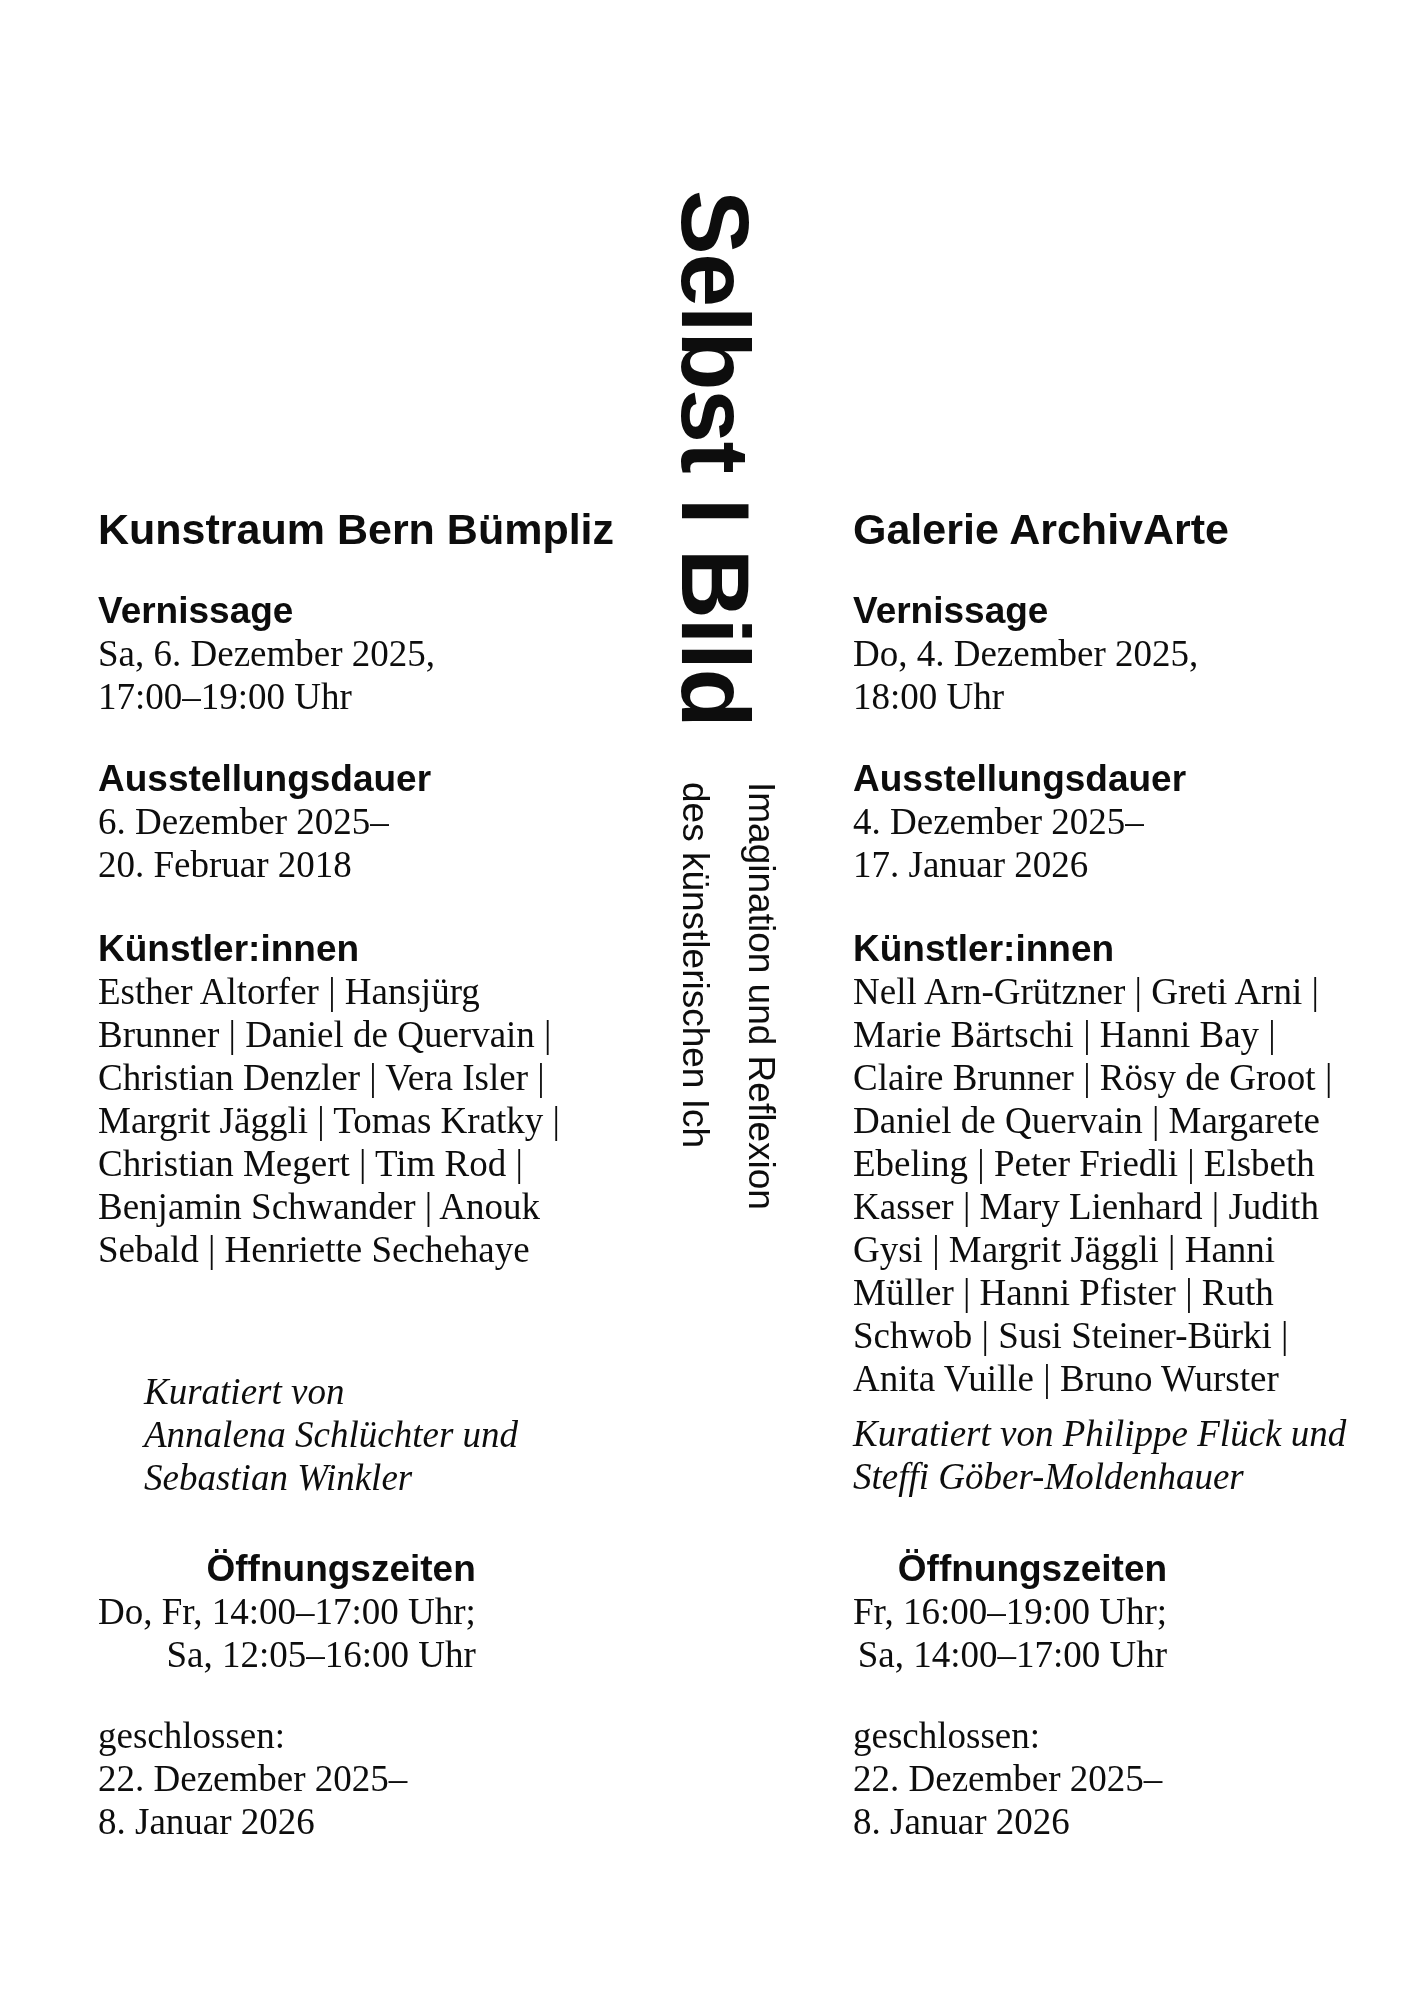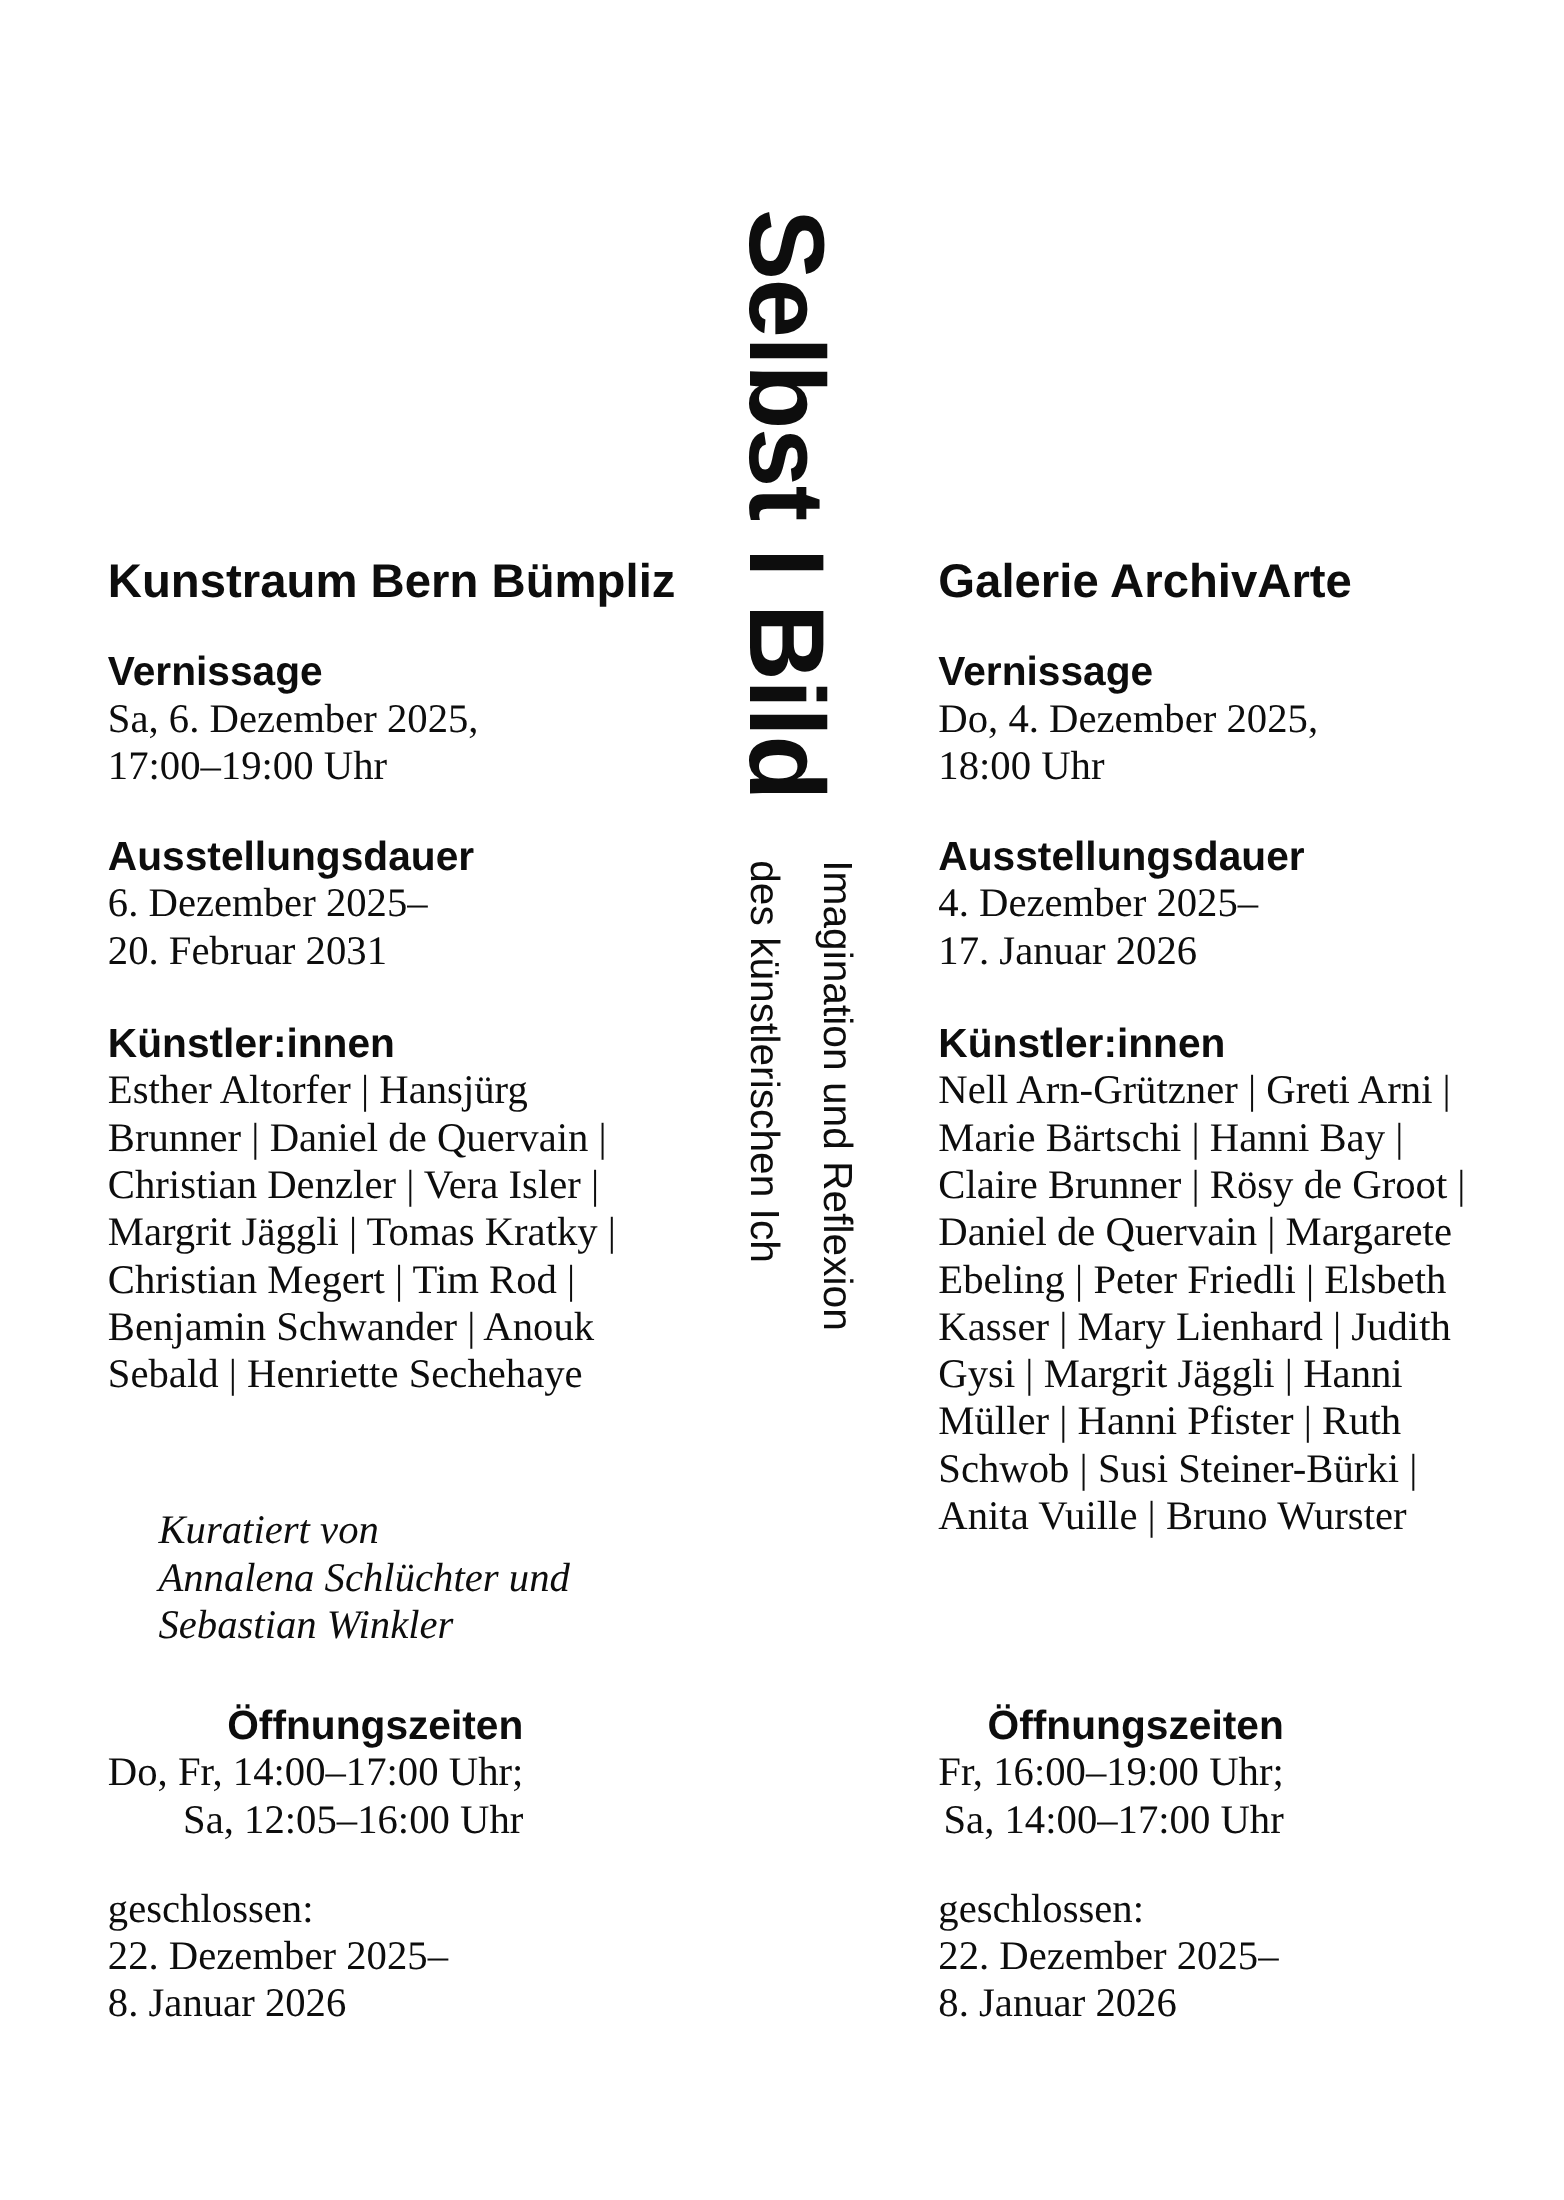--- a/index.html
+++ b/index.html
@@ -77,21 +77,21 @@
 
   <div class="block lx t-vern">
     <div class="label">Vernissage</div>
     <div class="line">Sa, 6. Dezember 2025,</div>
     <div class="line">17:00–19:00 Uhr</div>
   </div>
 
   <div class="block lx t-dauer">
     <div class="label">Ausstellungsdauer</div>
     <div class="line">6. Dezember 2025–</div>
-    <div class="line">20. Februar 2031</div>
+    <div class="line">20. Februar 2018</div>
   </div>
 
   <div class="block lx t-kuenst">
     <div class="label">Künstler:innen</div>
     <div class="line">Esther Altorfer | Hansjürg</div>
     <div class="line">Brunner | Daniel de Quervain |</div>
     <div class="line">Christian Denzler | Vera Isler |</div>
     <div class="line">Margrit Jäggli | Tomas Kratky |</div>
     <div class="line">Christian Megert | Tim Rod |</div>
     <div class="line">Benjamin Schwander | Anouk</div>
@@ -137,20 +137,24 @@
     <div class="line">Claire Brunner | Rösy de Groot |</div>
     <div class="line">Daniel de Quervain | Margarete</div>
     <div class="line">Ebeling | Peter Friedli | Elsbeth</div>
     <div class="line">Kasser | Mary Lienhard | Judith</div>
     <div class="line">Gysi | Margrit Jäggli | Hanni</div>
     <div class="line">Müller | Hanni Pfister | Ruth</div>
     <div class="line">Schwob | Susi Steiner-Bürki |</div>
     <div class="line">Anita Vuille | Bruno Wurster</div>
   </div>
 
+  <div class="block it rx t-kur-r">
+    <div class="line">Kuratiert von Philippe Flück und</div>
+    <div class="line">Steffi Göber-Moldenhauer</div>
+  </div>
 
   <div class="block rx t-oeff">
     <div class="label">Öffnungszeiten</div>
     <div class="line">Fr, 16:00–19:00 Uhr;</div>
     <div class="line">Sa, 14:00–17:00 Uhr</div>
   </div>
 
   <div class="block rx t-gesch">
     <div class="line">geschlossen:</div>
     <div class="line">22. Dezember 2025–</div>

